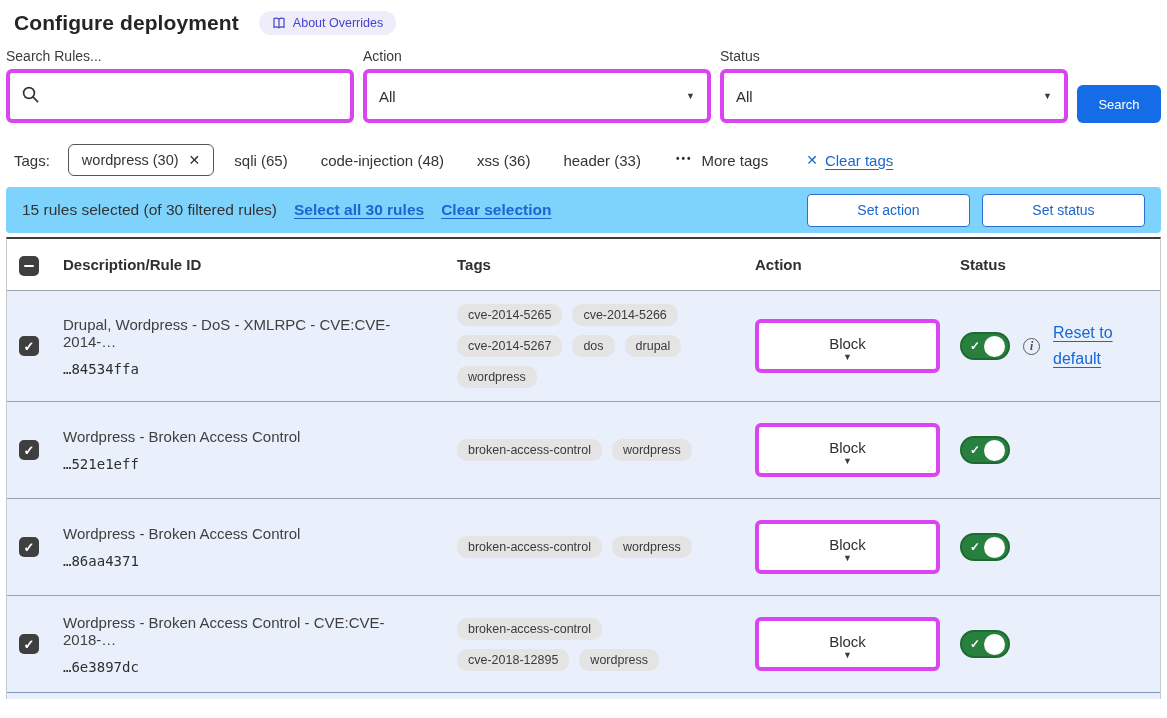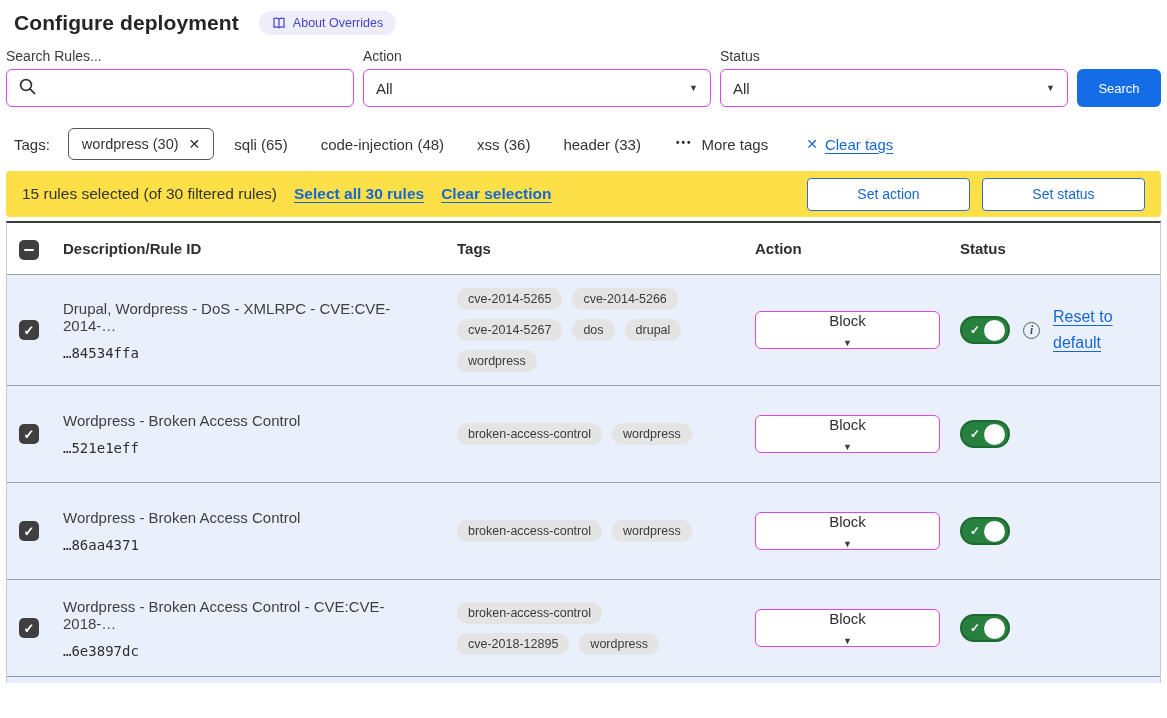--- a/index.html
+++ b/index.html
@@ -11,22 +11,22 @@
   .title-row { display: flex; align-items: center; gap: 20px; padding: 11px 8px 0 8px; }
   .page-title { font-size: 21px; font-weight: 700; color: #252525; letter-spacing: .1px; }
   .badge { display: inline-flex; align-items: center; gap: 7px; background: #efedfa; color: #4444cc;
            border-radius: 13px; padding: 5px 13px; font-size: 12.5px; cursor: pointer; }
   .badge svg { display: block; }
 
   
   .filters { display: flex; gap: 9px; margin-top: 13px; align-items: flex-end; }
   .fgroup { display: flex; flex-direction: column; }
   .flabel { font-size: 14px; color: #3b3b3b; margin-bottom: 5px; }
-  .input, .select { background: #fff; border: 1px solid #d946ef; border-radius: 6px; height: 38px;
-                    display: flex; align-items: center; padding: 0 12px; font-size: 15px; color: #2f2f2f; }
+  .input, .select { background: #fff; border: 4px solid #d946ef; border-radius: 6px; height: 54px;
+                    display: flex; align-items: center; padding: 12px 12px; font-size: 15px; color: #2f2f2f; }
   .search-box { width: 348px; gap: 8px; }
   .search-box input { border: none; outline: none; flex: 1; font-size: 15px; font-family: inherit; background: transparent; }
   .wide-select { width: 348px; justify-content: space-between; cursor: pointer; }
   .chev { font-size: 9px; color: #3c3c3c; }
   .search-btn { width: 84px; height: 38px; background: #146de6; color: #fff; border: none; border-radius: 6px;
                 font-size: 13px; font-family: inherit; cursor: pointer; }
 
   
   .tags-bar { display: flex; align-items: center; margin-top: 21px; padding-left: 8px; font-size: 15px; color: #343434; }
   .tags-label { margin-right: 18px; }
@@ -35,21 +35,21 @@
   .chip-x { font-size: 14px; color: #2d2d2d; cursor: pointer; }
   .plain-tags { display: flex; align-items: center; gap: 33px; margin-left: 20px; }
   .plain-tag { cursor: pointer; }
   .more-tags { display: inline-flex; align-items: center; gap: 9px; margin-left: 35px; cursor: pointer; }
   .dots { font-size: 10px; font-weight: bold; letter-spacing: 2px; color: #2d2d2d; position: relative; top: -2px; }
   .clear-tags { display: inline-flex; align-items: center; gap: 7px; margin-left: 38px; color: #1767d2; cursor: pointer; }
   .clear-tags .label { text-decoration: underline; text-underline-offset: 3px; }
   .x-blue { font-size: 14px; }
 
   
-  .sel-bar { margin-top: 11px; height: 46px; background: #fde047; border-radius: 4px;
+  .sel-bar { margin-top: 11px; height: 46px; background: #7dd3fc; border-radius: 4px;
              display: flex; align-items: center; gap: 17px; padding: 0 16px; font-size: 15.5px; color: #333; }
   .link { color: #1767d2; text-decoration: underline; text-underline-offset: 3px; cursor: pointer; font-weight: bold; }
   .sel-btns { margin-left: auto; display: flex; gap: 12px; }
   .outline-btn { width: 163px; height: 33px; background: #fff; border: 1px solid #2e6fce; color: #1b66cc;
                  border-radius: 4px; font-size: 14px; font-family: inherit; cursor: pointer; }
 
   
   .table { margin-top: 4px; border-top: 2px solid #3b3b3b; border-left: 1px solid #c6cbd1; border-right: 1px solid #c6cbd1; }
   .grid-row { display: grid; grid-template-columns: 50px 400px 298px 205px 1fr; align-items: center; }
   .thead { height: 51px; background: #fff; font-weight: 700; font-size: 15px; color: #2f2f2f; }

